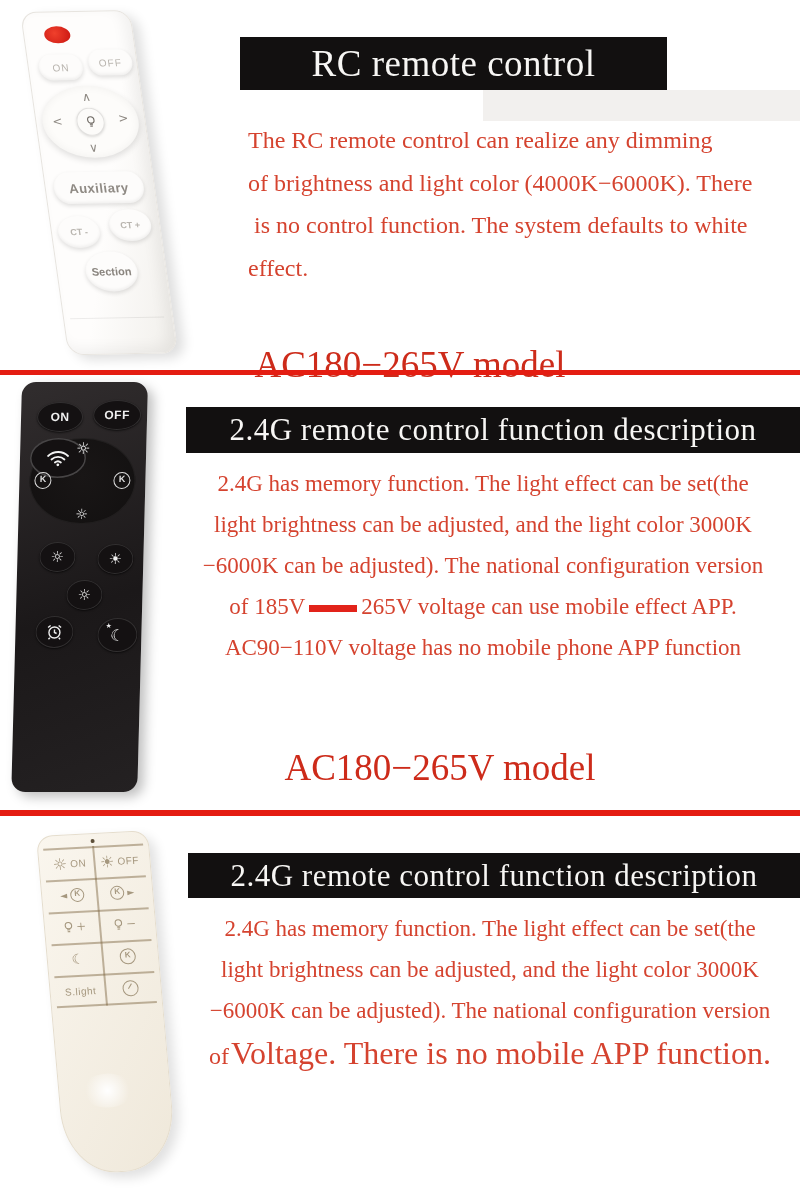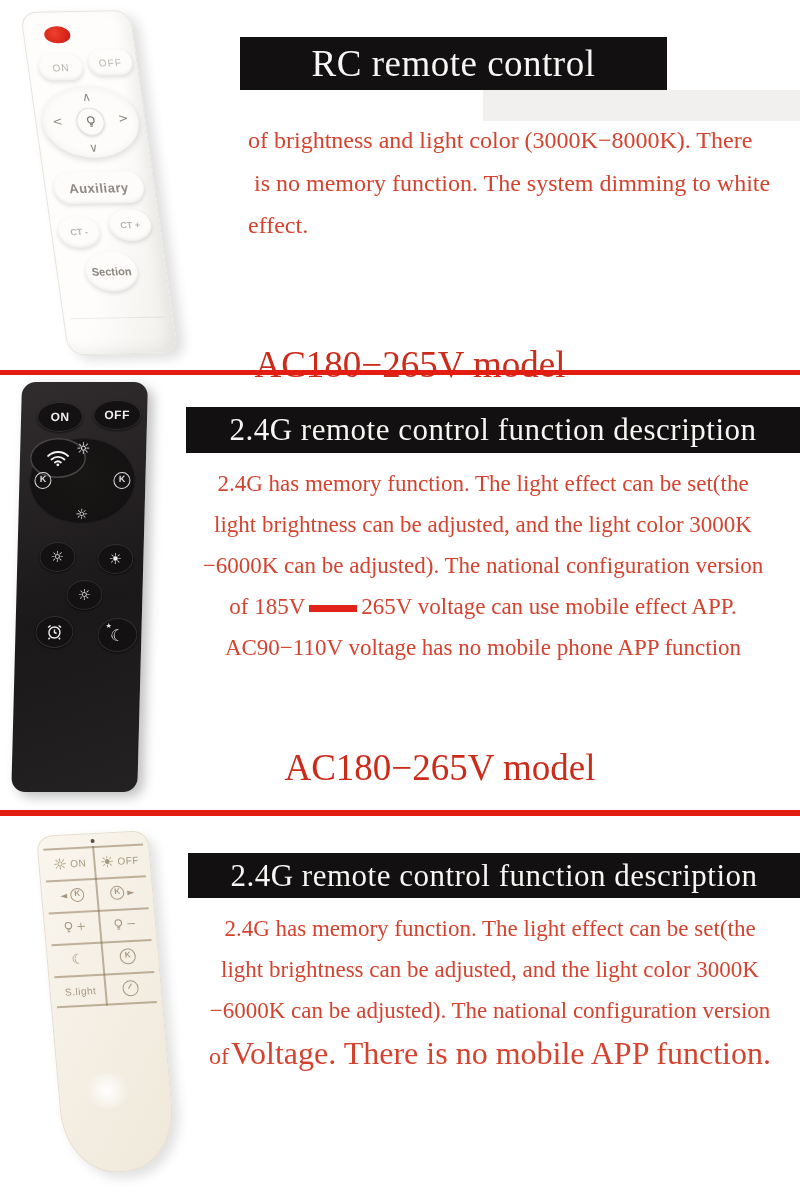--- a/index.html
+++ b/index.html
@@ -137,22 +137,23 @@
     <div class="wbtn rc-ctm">CT -</div>
     <div class="wbtn rc-ctp">CT +</div>
     <div class="wbtn rc-section">Section</div>
     <div class="rc-seam"></div>
   </div>
 
   <div class="banner banner-rc">RC remote control</div>
   <div class="graybar"></div>
 
   <div class="para para-rc">
-    <div class="para-line">of brightness and light color (3000K−8000K). There</div>
-    <div class="para-line"> is no memory function. The system dimming to white</div>
+    <div class="para-line">The RC remote control can realize any dimming</div>
+    <div class="para-line">of brightness and light color (4000K−6000K). There</div>
+    <div class="para-line"> is no control function. The system defaults to white</div>
     <div class="para-line">effect.</div>
   </div>
 
   <div class="model model-rc">AC180−265V model</div>
   <div class="divider divider-1"></div>
 
   <div class="remote-24b">
     <div class="bbtn b-on">ON</div>
     <div class="bbtn b-off">OFF</div>
     <div class="b-pad">

